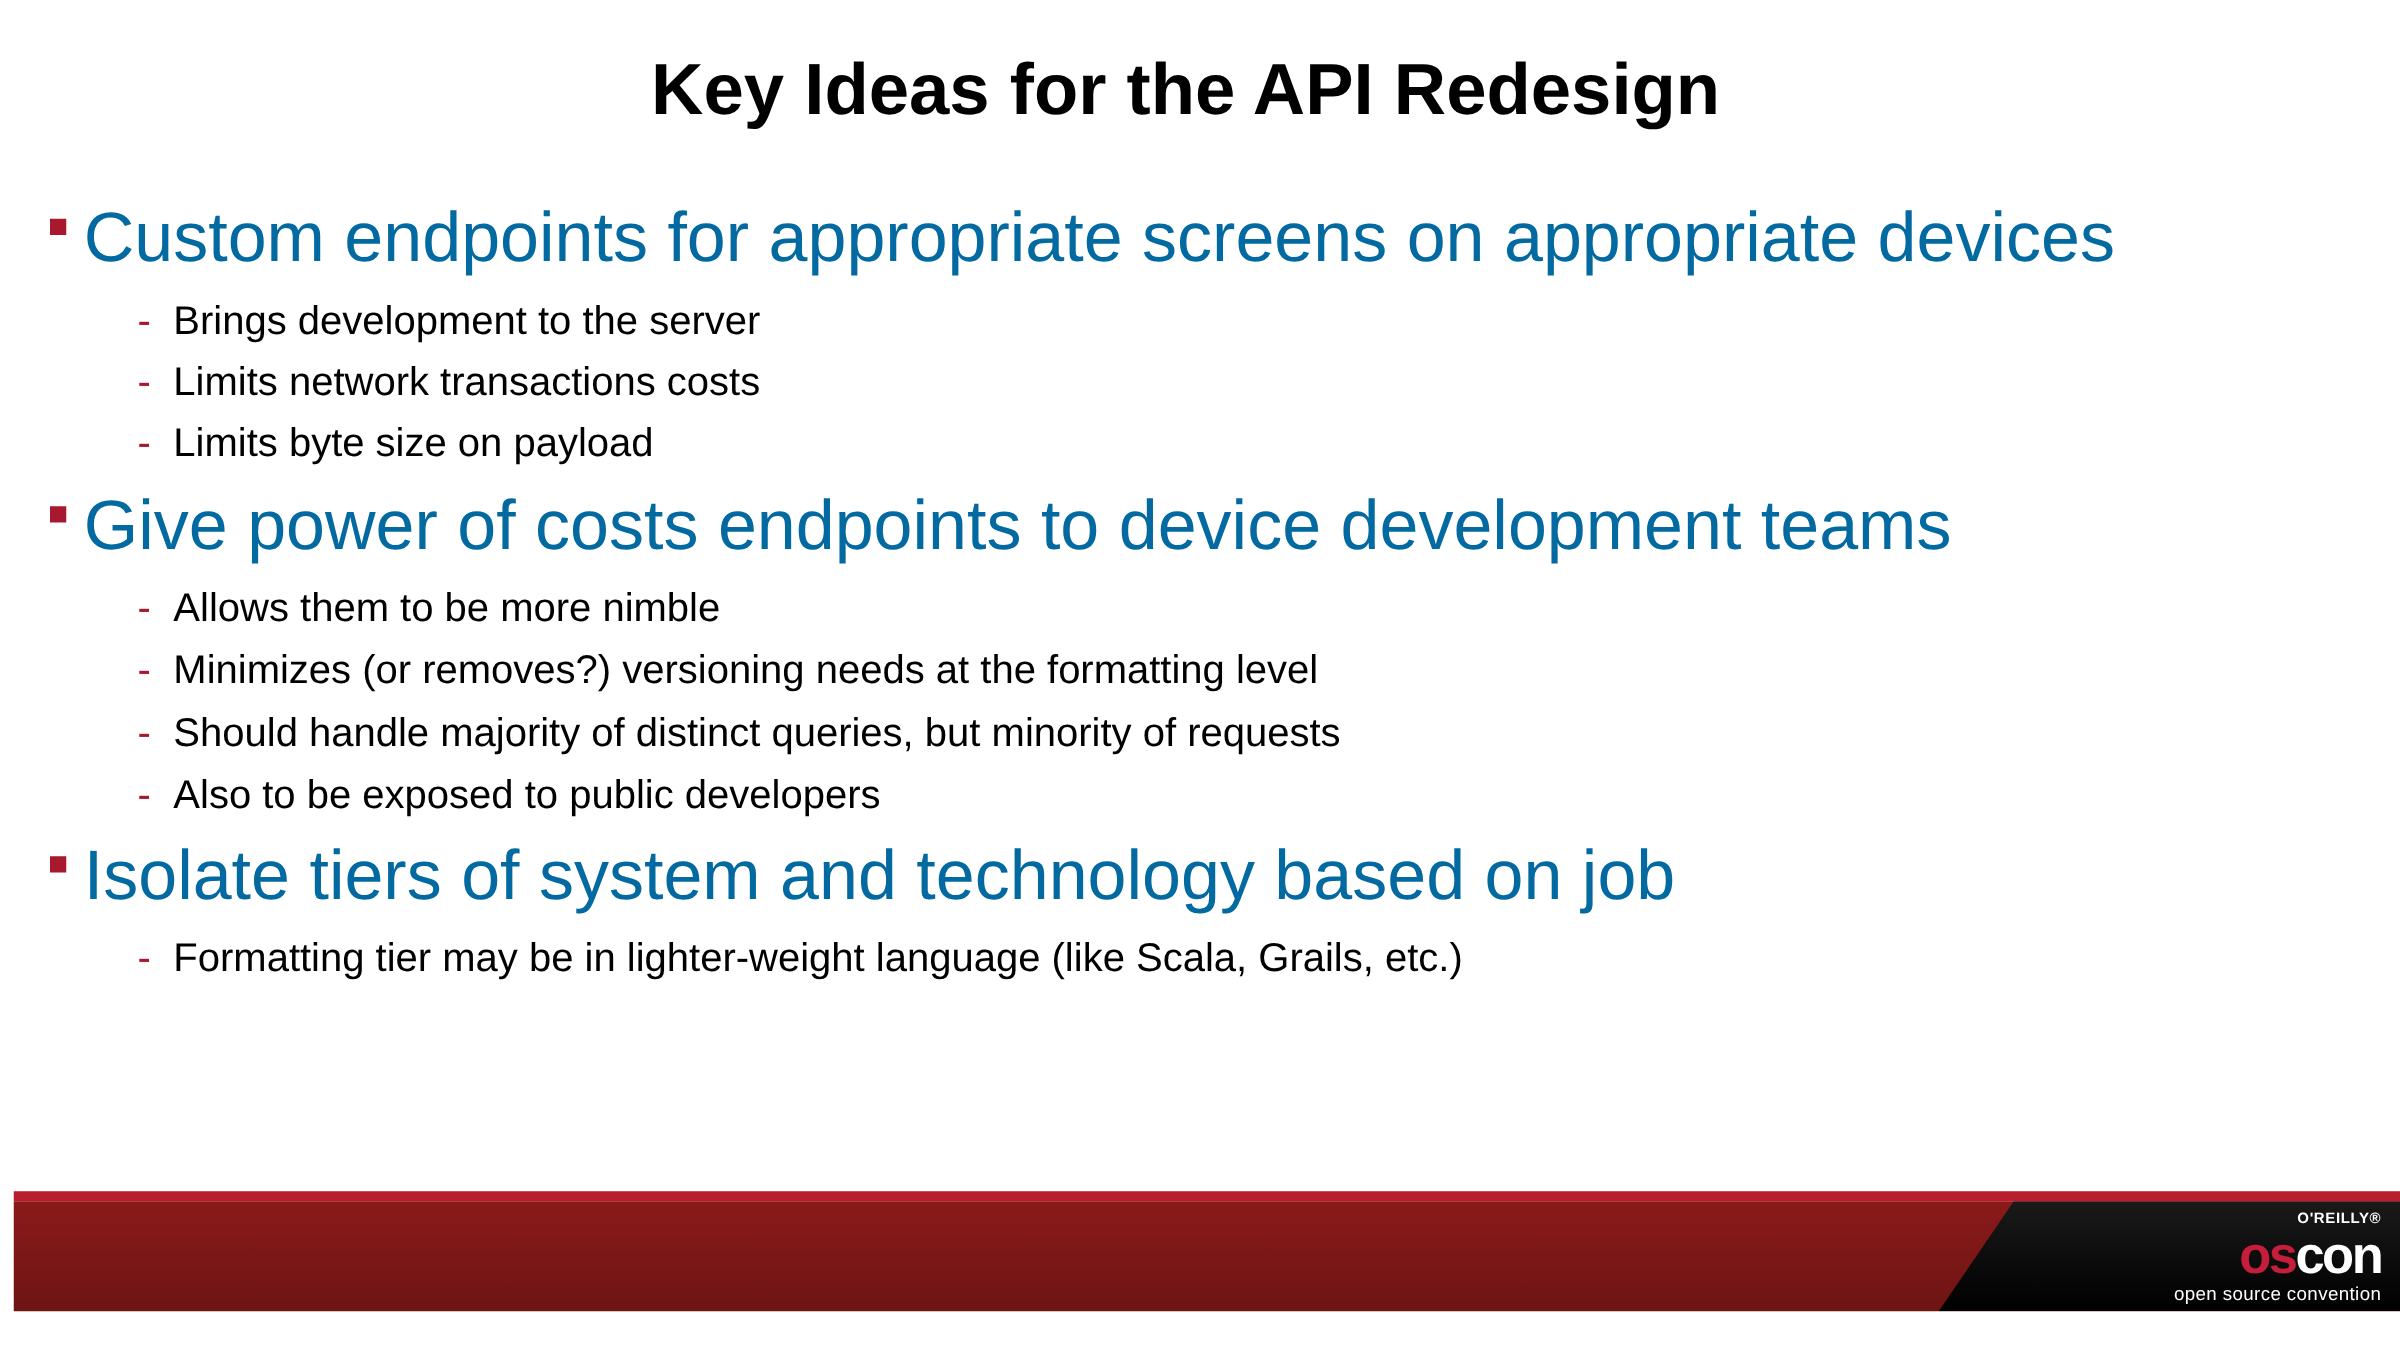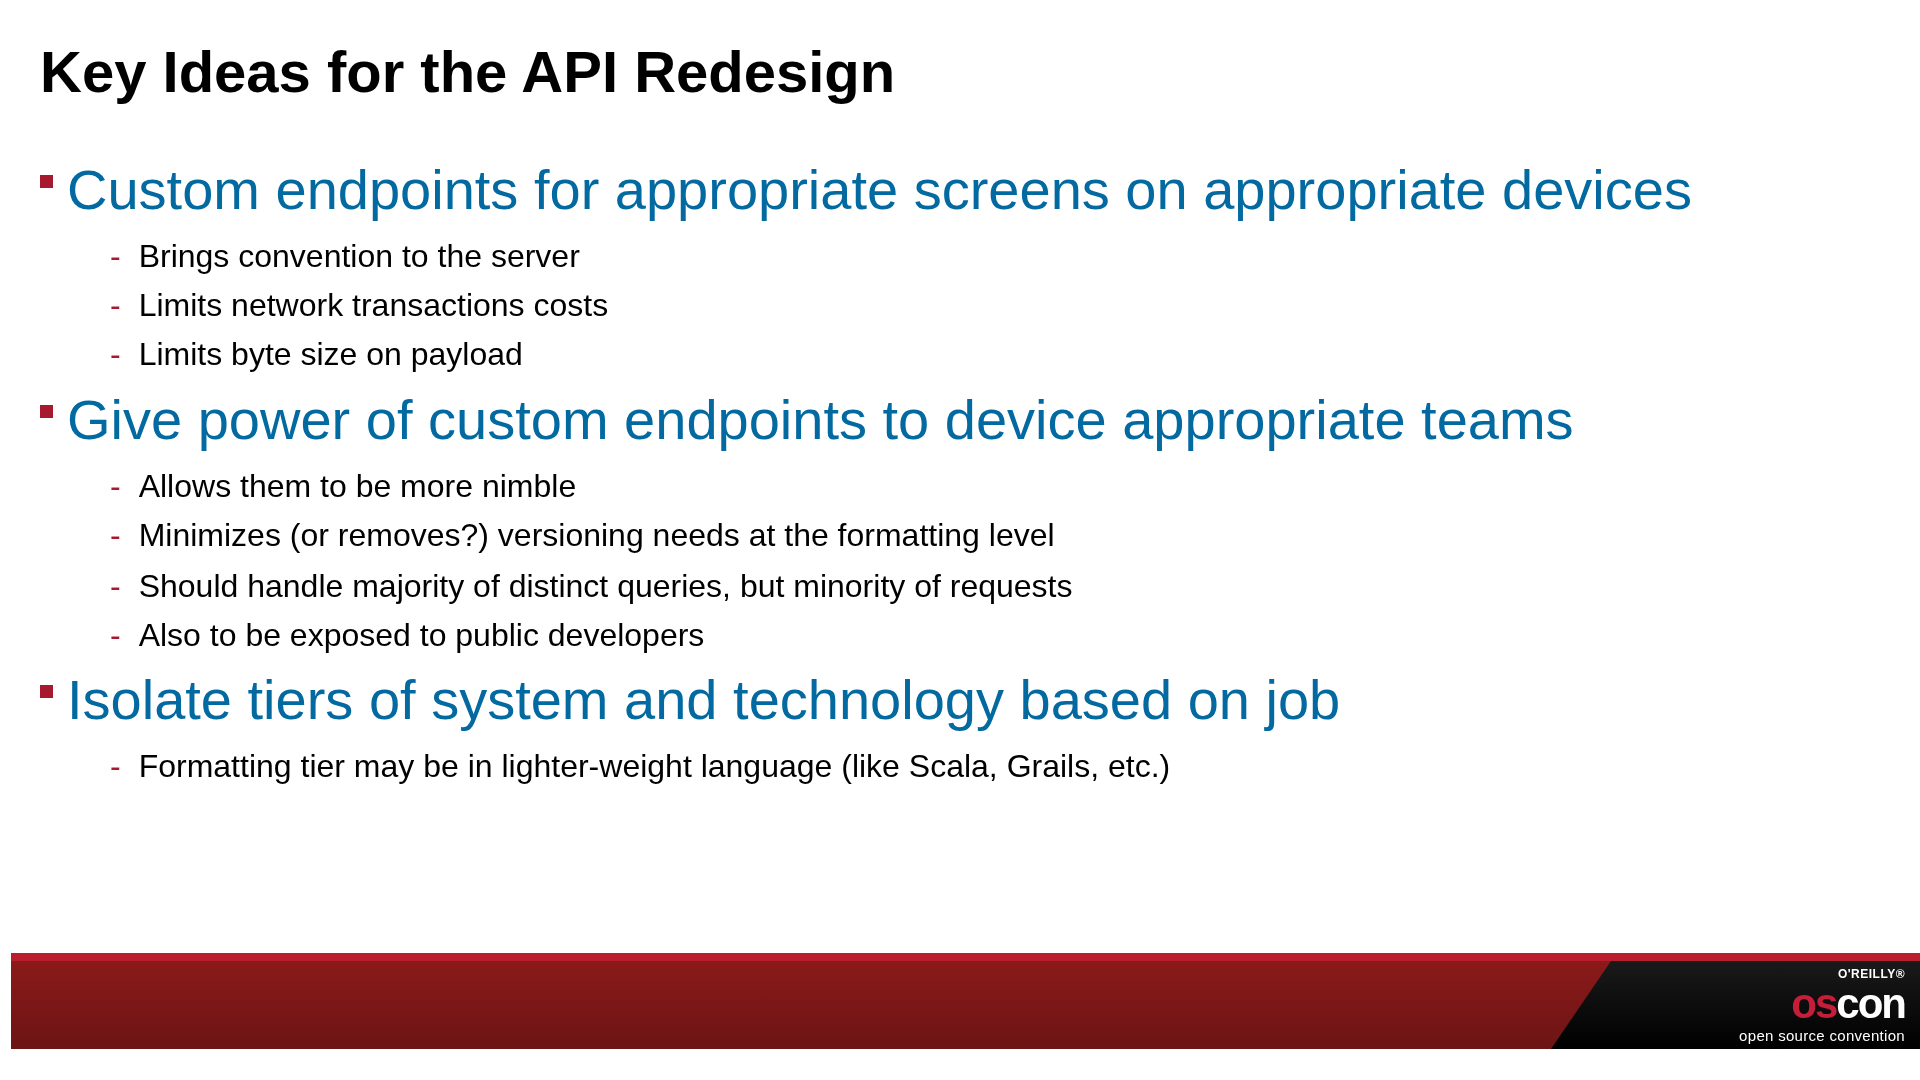--- a/index.html
+++ b/index.html
@@ -10,20 +10,21 @@
   body {
     width: 1920px;
     height: 1080px;
     background: #ffffff;
     font-family: Arial, Helvetica, sans-serif;
     position: relative;
     overflow: hidden;
   }
   .slide-content {
     padding: 38px 63px 0 40px;
+    text-align: center;
   }
   .title {
     font-size: 58px;
     font-weight: bold;
     color: #000000;
     margin-bottom: 50px;
   }
   .bullet-group {
     margin-bottom: 8px;
   }
@@ -133,36 +134,36 @@
 <div class="slide-content">
   <h1 class="title">Key Ideas for the API Redesign</h1>
 
   <div class="bullet-group">
     <div class="main-bullet">
       <div class="square"></div>
       <div class="text">Custom endpoints for appropriate screens on appropriate devices</div>
     </div>
     <div class="sub-bullet">
       <div class="dash">-</div>
-      <div class="text">Brings convention to the server</div>
+      <div class="text">Brings development to the server</div>
     </div>
     <div class="sub-bullet">
       <div class="dash">-</div>
       <div class="text">Limits network transactions costs</div>
     </div>
     <div class="sub-bullet">
       <div class="dash">-</div>
       <div class="text">Limits byte size on payload</div>
     </div>
   </div>
 
   <div class="bullet-group">
     <div class="main-bullet">
       <div class="square"></div>
-      <div class="text">Give power of custom endpoints to device appropriate teams</div>
+      <div class="text">Give power of costs endpoints to device development teams</div>
     </div>
     <div class="sub-bullet">
       <div class="dash">-</div>
       <div class="text">Allows them to be more nimble</div>
     </div>
     <div class="sub-bullet">
       <div class="dash">-</div>
       <div class="text">Minimizes (or removes?) versioning needs at the formatting level</div>
     </div>
   </div>

